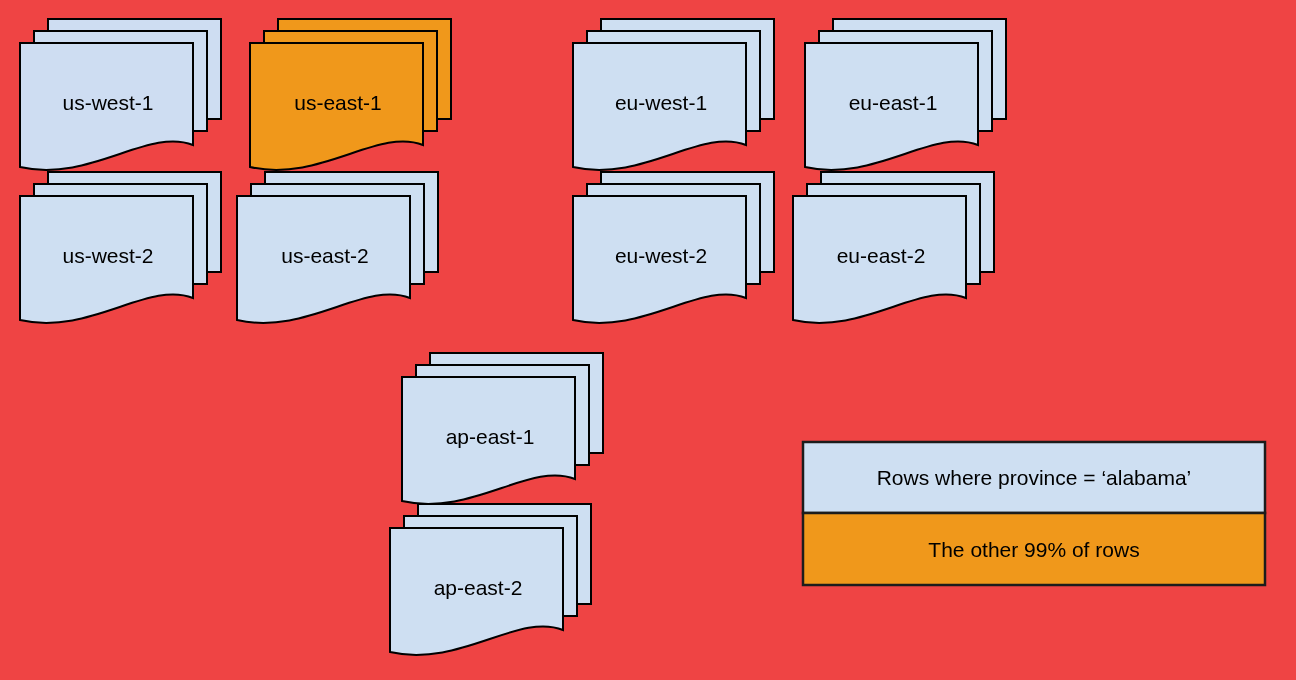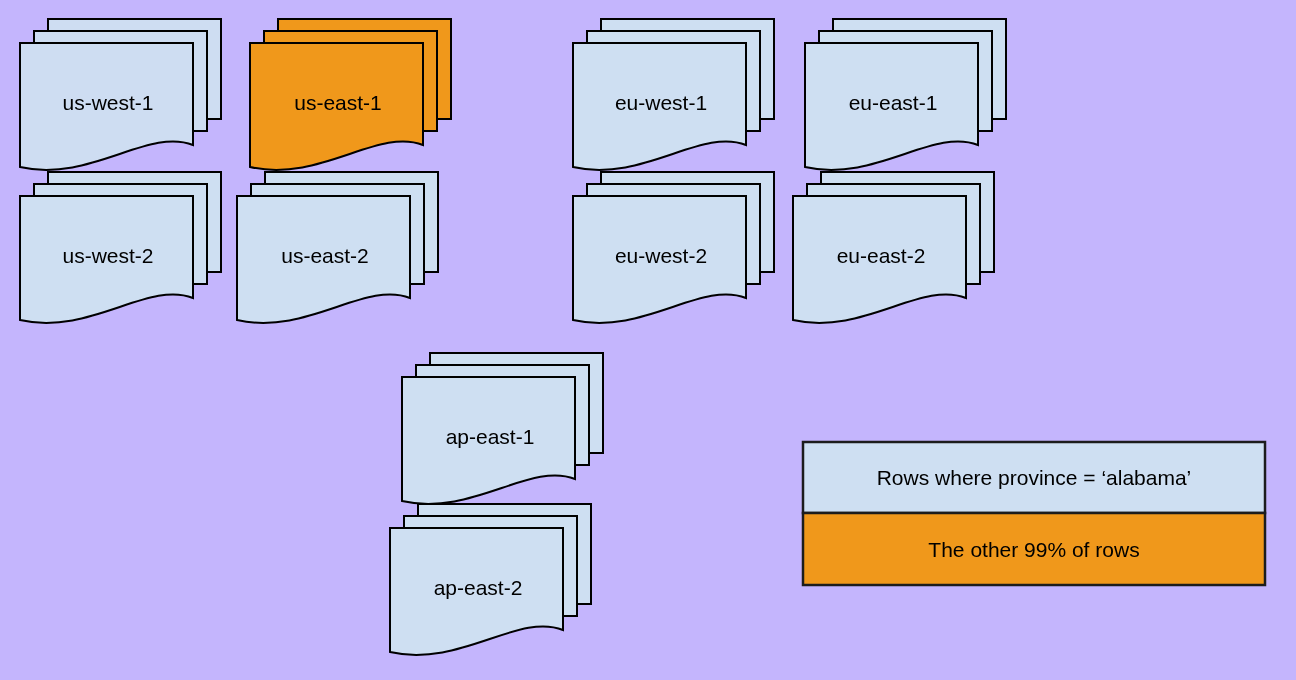--- a/index.html
+++ b/index.html
@@ -4,21 +4,21 @@
 <style>
   html, body {
     margin: 0;
     padding: 0;
     background: #ffffff;
   }
   #canvas {
     position: relative;
     width: 1296px;
     height: 680px;
-    background: #c4b5fd;
+    background: #ef4444;
     overflow: hidden;
     font-family: "Liberation Sans", sans-serif;
   }
   svg { position: absolute; left: 0; top: 0; }
   .sheet {
     stroke: #000000;
     stroke-width: 2;
     stroke-linejoin: miter;
   }
   .doc-label {

